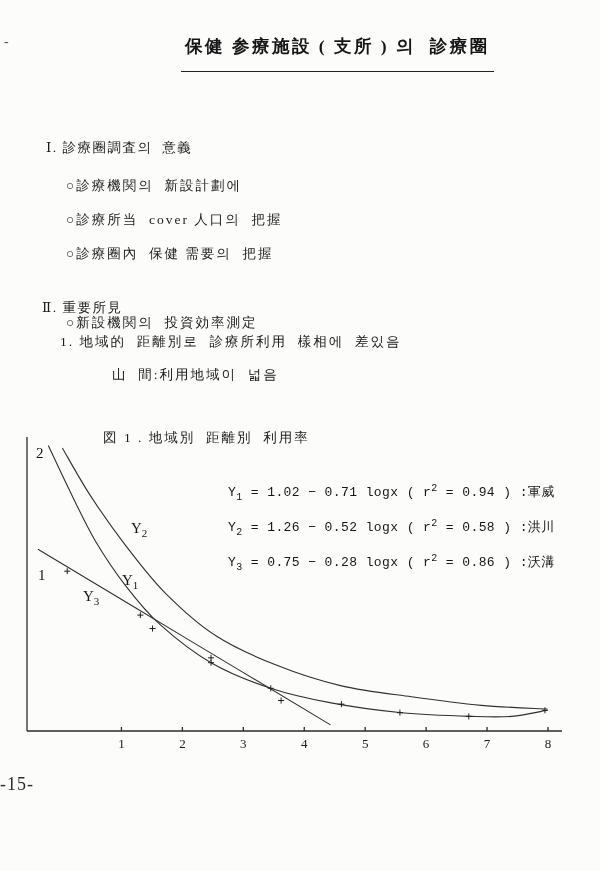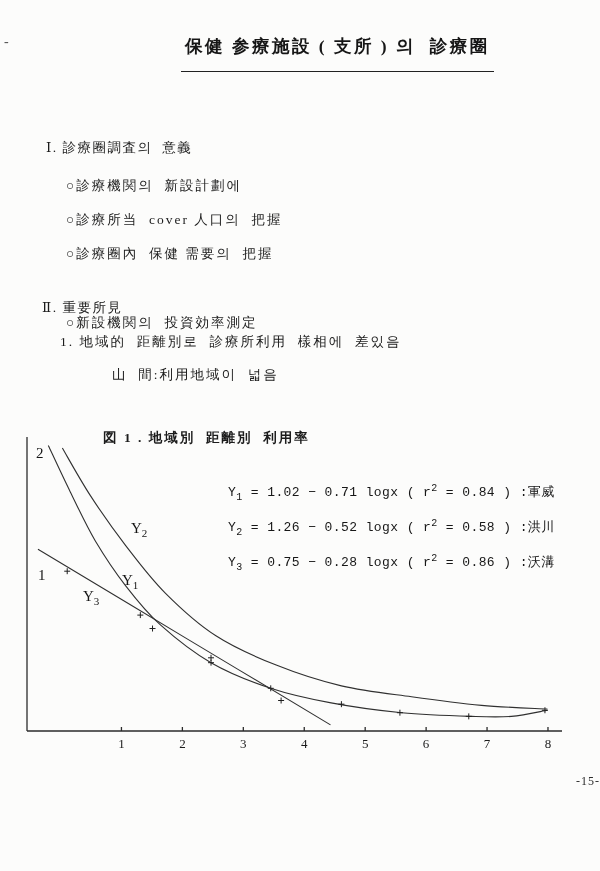--- a/index.html
+++ b/index.html
@@ -30,31 +30,31 @@
   .heading{font-weight:400;letter-spacing:1.5px;}
   .eq{
     position:absolute;left:228px;
     font-family:"Liberation Mono","DejaVu Sans Mono",monospace;
     font-size:13px;letter-spacing:.4px;white-space:pre;color:#171717;
   }
   .eq sub{font-size:10px;}
   .eq sup{font-size:10px;}
   .fig-label{
     position:absolute;left:103px;top:429px;
-    font-size:13.5px;letter-spacing:2px;white-space:pre;font-weight:700;color:#1c1c1c;
+    font-size:13.5px;letter-spacing:2px;white-space:pre;font-weight:400;color:#1c1c1c;
   }
   svg#chart{position:absolute;left:0;top:0;}
   .ax{stroke:#2b2b2b;stroke-width:1.3;}
   .curve{fill:none;stroke:#303030;stroke-width:1.1;}
   .mk{stroke:#1f1f1f;stroke-width:1;fill:none;}
   .ticklbl{font-family:"Liberation Serif","DejaVu Serif",serif;font-size:13px;text-anchor:middle;fill:#1b1b1b;}
   .anno{font-family:"Liberation Serif","DejaVu Serif",serif;font-size:15px;fill:#141414;}
   .pagenum{
-    position:absolute;left:0;right:0;top:774px;text-align:right;
-    font-size:12px;letter-spacing:1px;color:#2a2a2a;
+    position:absolute;left:0;right:0;top:774px;text-align:left;
+    font-size:18px;letter-spacing:1px;color:#2a2a2a;
   }
 </style>
 </head>
 <body>
 
 <div class="page">
 
   <div class="stray">-</div>
 
   <div class="doc-title">保健 参療施設 ( 支所 ) 의  診療圈</div>
@@ -63,21 +63,21 @@
   <div class="tline" style="left:66px;top:177px;">○診療機関의  新設計劃에</div>
   <div class="tline" style="left:66px;top:211px;">○診療所当  cover 人口의  把握</div>
   <div class="tline" style="left:66px;top:245px;">○診療圈內  保健 需要의  把握</div>
   <div class="tline" style="left:66px;top:278px;margin-top:36px;">○新設機関의  投資効率測定</div>
   <div class="tline heading" style="left:42px;top:299px;">Ⅱ. 重要所見</div>
   <div class="tline" style="left:60px;top:333px;font-family:Liberation Serif, serif;">1. 地域的  距離別로  診療所利用  樣相에  差있음</div>
   <div class="tline" style="left:112px;top:366px;">山  間:利用地域이  넓음</div>
 
   <div class="fig-label">図 1 . 地域別  距離別  利用率</div>
 
-  <div class="eq" style="top:483px;"><span>Y</span><sub>1</sub><span> = 1.02 − 0.71 logx ( r</span><sup>2</sup><span> = 0.84 ) :軍威</span></div>
+  <div class="eq" style="top:483px;"><span>Y</span><sub>1</sub><span> = 1.02 − 0.71 logx ( r</span><sup>2</sup><span> = 0.94 ) :軍威</span></div>
   <div class="eq" style="top:518px;"><span>Y</span><sub>2</sub><span> = 1.26 − 0.52 logx ( r</span><sup>2</sup><span> = 0.58 ) :洪川</span></div>
   <div class="eq" style="top:553px;"><span>Y</span><sub>3</sub><span> = 0.75 − 0.28 logx ( r</span><sup>2</sup><span> = 0.86 ) :沃溝</span></div>
 
   <svg id="chart" width="600" height="871" viewBox="0 0 600 871">
       <line x1="27" y1="437" x2="27" y2="731" class="ax"></line>
       <line x1="27" y1="731" x2="562" y2="731" class="ax"></line>
       <line x1="121.44760820045558" y1="727" x2="121.44760820045558" y2="731" class="ax"></line>
       <text x="121.44760820045558" y="748" class="ticklbl">1</text>
       <line x1="182.38154897494303" y1="727" x2="182.38154897494303" y2="731" class="ax"></line>
       <text x="182.38154897494303" y="748" class="ticklbl">2</text>

